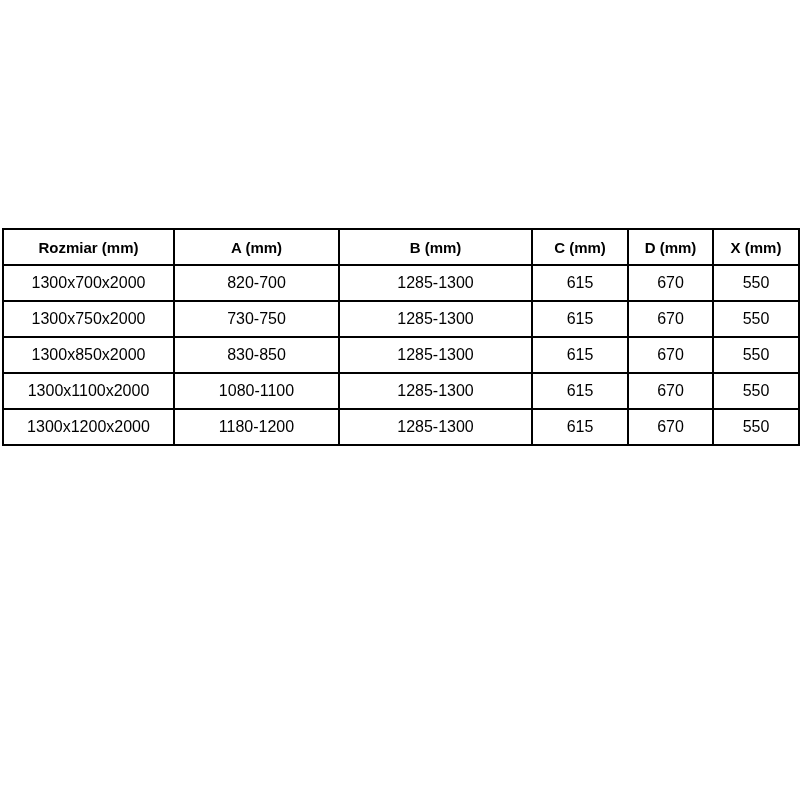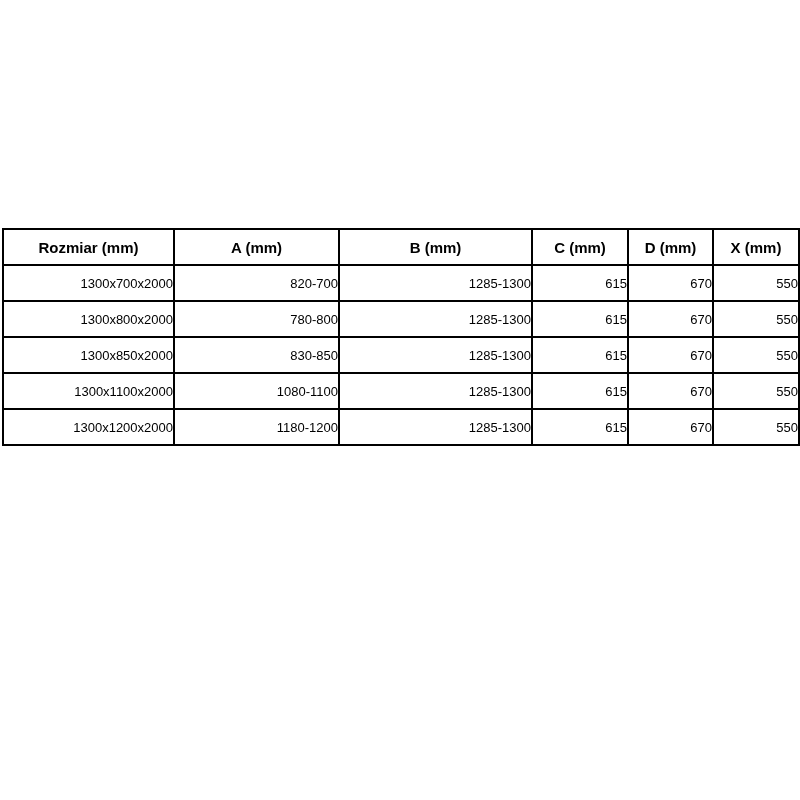--- a/index.html
+++ b/index.html
@@ -34,23 +34,22 @@
     overflow: hidden;
     white-space: nowrap;
   }
   table.size-table th {
     height: 34px;
     font-size: 15px;
     font-weight: bold;
   }
   table.size-table td {
     height: 34px;
-    font-size: 13px;
+    font-size: 16px;
     font-weight: normal;
-    text-align: right;
   }
   col.c-rozmiar { width: 171px; }
   col.c-a       { width: 165px; }
   col.c-b       { width: 193px; }
   col.c-c       { width: 96px; }
   col.c-d       { width: 85px; }
   col.c-x       { width: 86px; }
 </style>
 </head>
 <body>
@@ -78,22 +77,22 @@
     <tbody>
         <tr>
           <td>1300x700x2000</td>
           <td>820-700</td>
           <td>1285-1300</td>
           <td>615</td>
           <td>670</td>
           <td>550</td>
         </tr>
         <tr>
-          <td>1300x800x2000</td>
-          <td>780-800</td>
+          <td>1300x750x2000</td>
+          <td>730-750</td>
           <td>1285-1300</td>
           <td>615</td>
           <td>670</td>
           <td>550</td>
         </tr>
         <tr>
           <td>1300x850x2000</td>
           <td>830-850</td>
           <td>1285-1300</td>
           <td>615</td>

